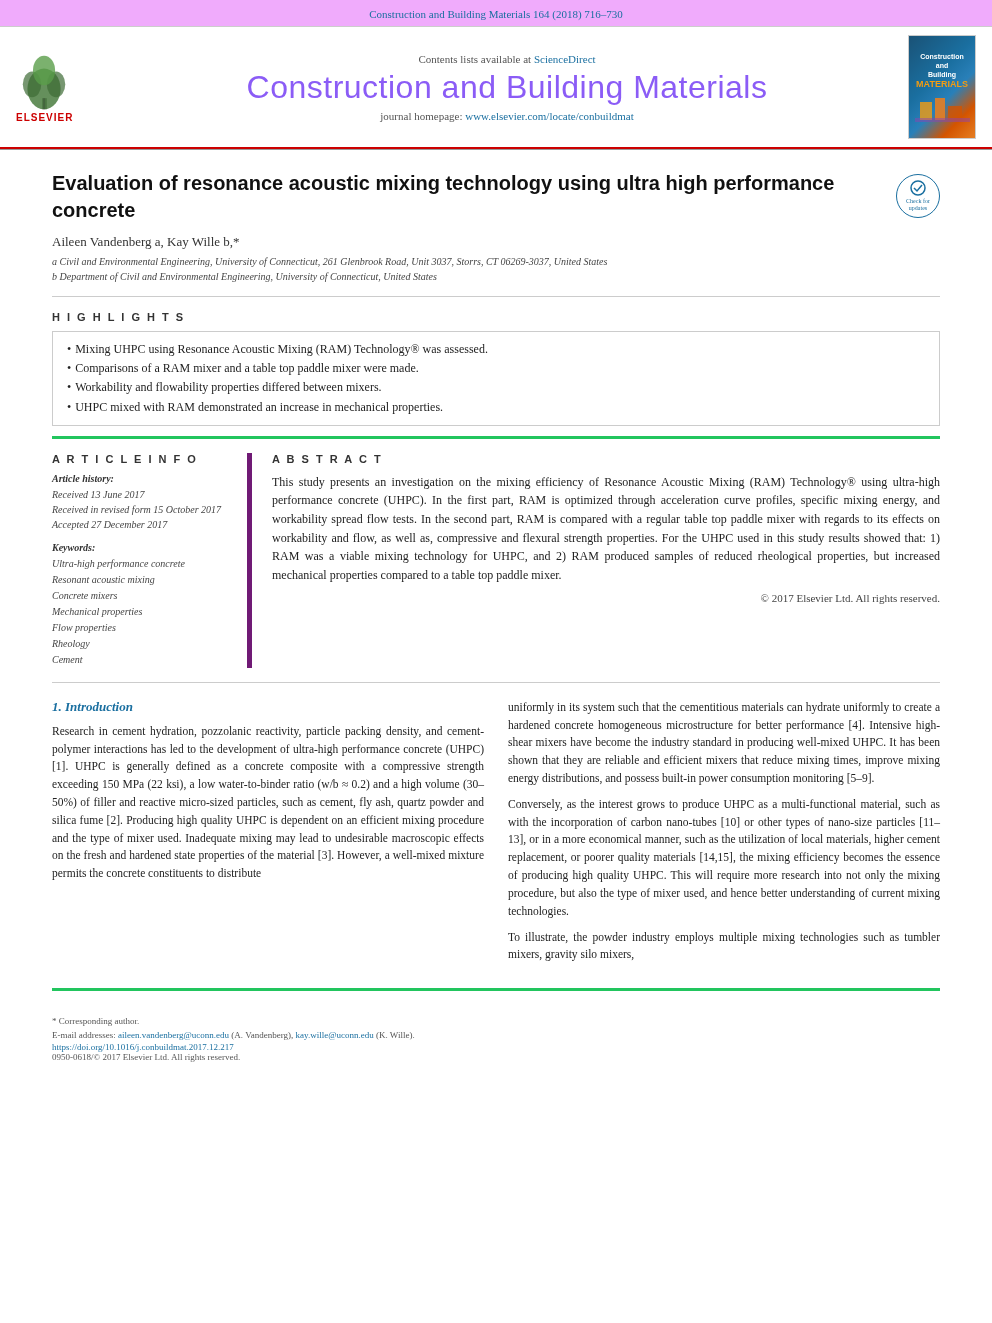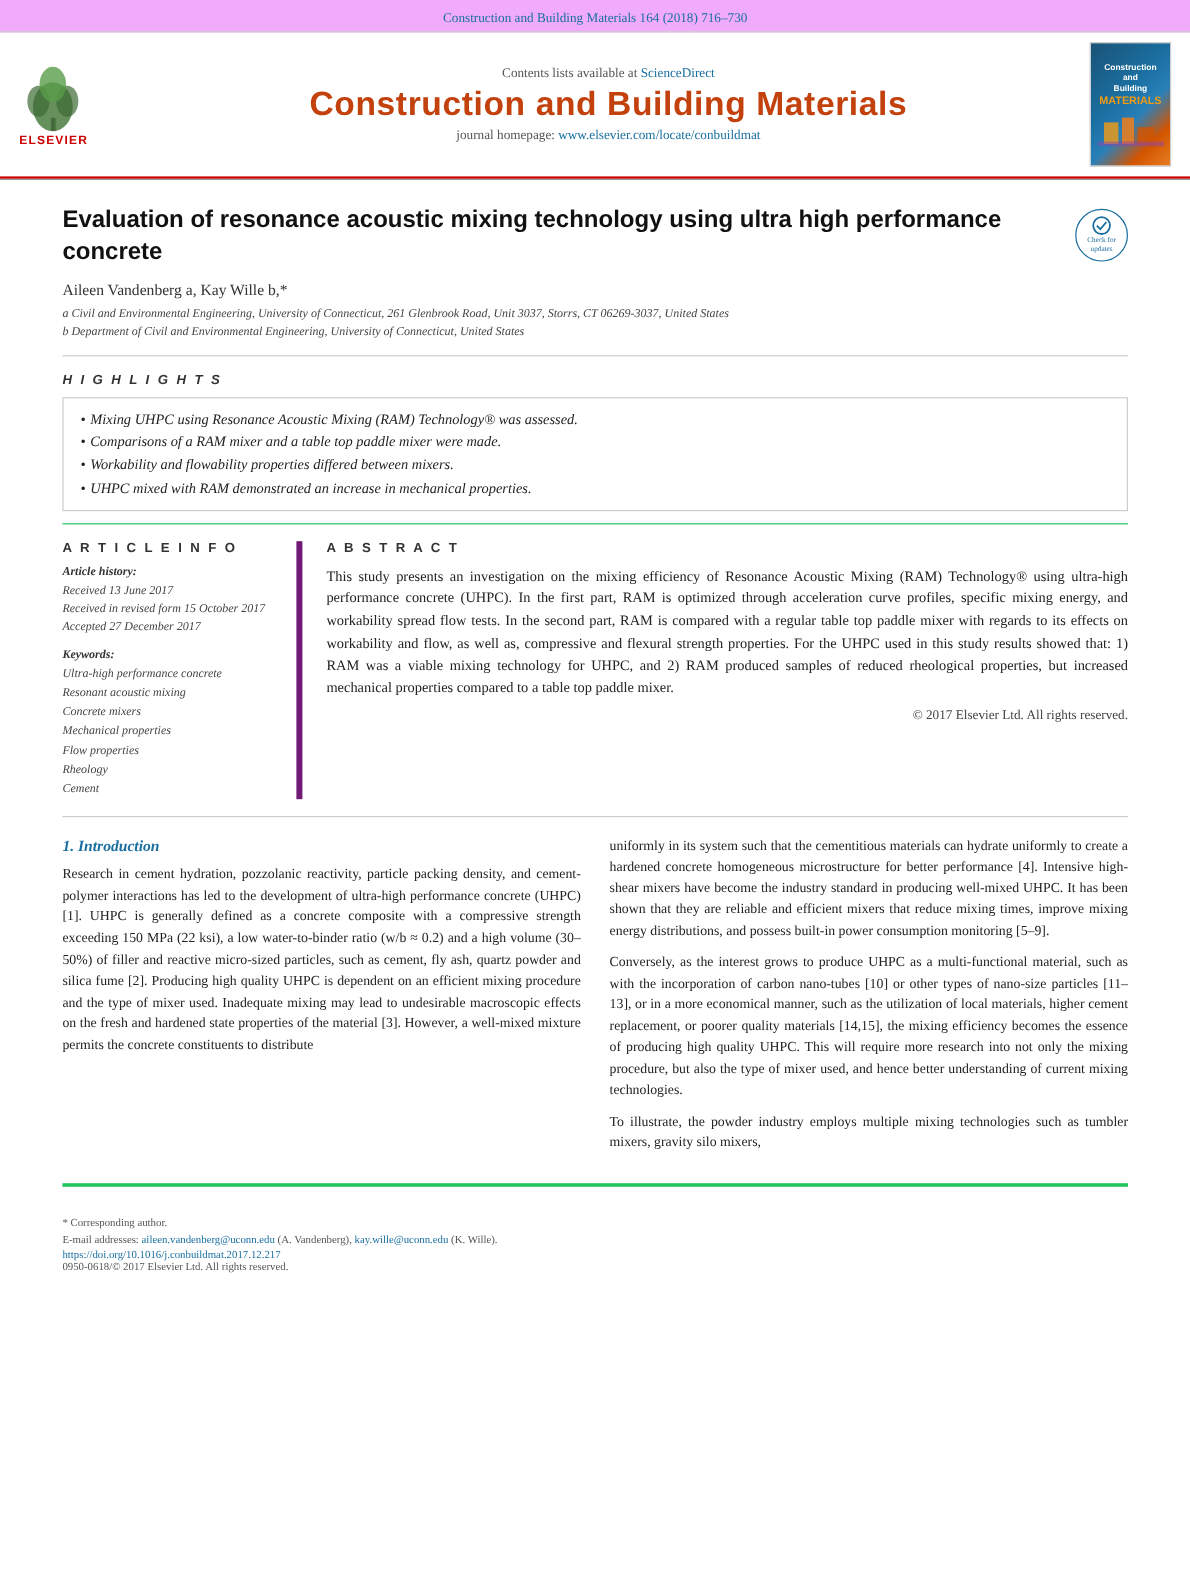--- a/index.html
+++ b/index.html
@@ -56,23 +56,23 @@
       align-items: center;
       justify-content: center;
       gap: 4px;
     }
     .sciencedirect-link {
       font-size: 11px;
       color: #555;
     }
     .sciencedirect-link a { color: #1a6fa0; text-decoration: none; }
     .journal-title-main {
-      font-size: 28px;
-      font-weight: bold;
-      color: #c2410c;
+      font-size: 32px;
+      font-weight: normal;
+      color: #8b5cf6;
       font-family: Arial, sans-serif;
       letter-spacing: 0.5px;
     }
     .journal-homepage {
       font-size: 11px;
       color: #555;
     }
     .journal-homepage a { color: #1a6fa0; text-decoration: none; }
     .header-right {
       display: flex;
@@ -154,22 +154,21 @@
     .check-updates-inner {
       font-size: 7px;
       color: #1a6fa0;
       text-align: center;
       line-height: 1.2;
     }
 
     
     .highlights-section {
       padding: 14px 0 10px;
-      border-bottom: 1px solid #22c55e;
-      font-style: italic;
+      border-bottom: 3px solid #22c55e;
     }
     .section-label {
       font-size: 11px;
       letter-spacing: 2px;
       font-family: Arial, sans-serif;
       color: #333;
       font-weight: bold;
       margin-bottom: 8px;
     }
     .highlights-box {

